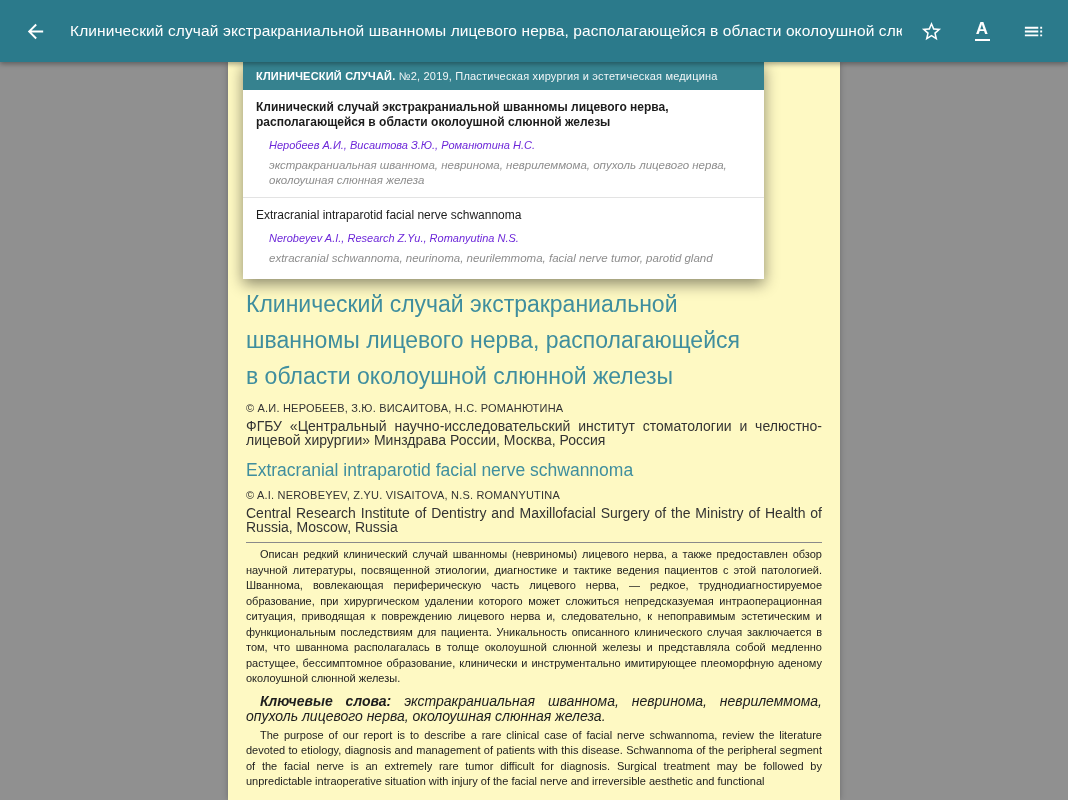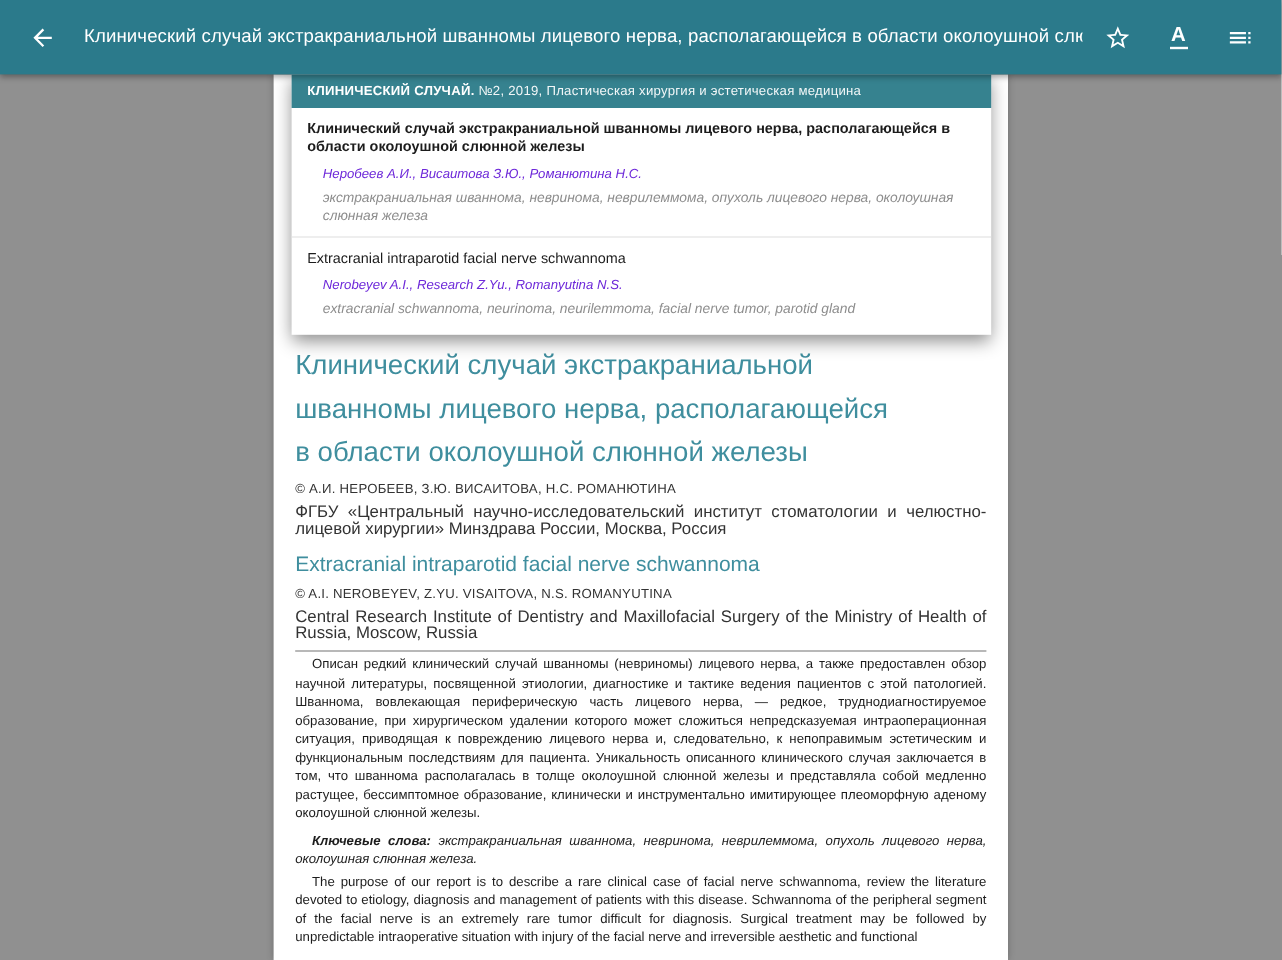--- a/index.html
+++ b/index.html
@@ -29,47 +29,47 @@
     white-space:nowrap; overflow:hidden;
   }
   .appbar-actions { display:flex; align-items:center; gap:25px; margin-left:16px; }
   .font-size-btn { display:flex; flex-direction:column; align-items:center; justify-content:center; }
   .font-A { font-size:17px; font-weight:700; line-height:16px; color:#fff; }
   .font-underline { width:15px; height:2px; background:#fff; margin-top:2px; }
 
   
   .page {
     position:absolute; left:228px; top:62px; width:612px; height:738px;
-    background:#ffffff; overflow:hidden;
+    background:#fef9c3; overflow:hidden;
     box-shadow:0 0 6px rgba(0,0,0,.25);
   }
   .doc { padding:0 18px; color:#222; }
   .doi { margin:199px 0 0 14px; font-size:11px; color:#454545; }
   .main-title {
     margin-top:13px; font-size:23px; line-height:36px; font-weight:400;
     color:#3f8e9e; white-space:pre-line;
   }
   .authors-line { margin-top:8px; font-size:11px; color:#333; letter-spacing:.2px; }
   .affil { margin-top:5px; font-size:14px; line-height:14px; color:#333; text-align:justify; }
   .title-en { margin-top:13px; font-size:17.5px; font-weight:400; color:#3f8e9e; }
   .rule { border:none; border-top:1px solid #8a8a8a; margin-top:8px; }
   .sec-label { margin:8px 0 0 14px; font-size:11.5px; color:#222; }
   .body-text {
     margin-top:4px; font-size:11px; line-height:15.5px; color:#1d1d1d;
     text-align:justify; text-indent:14px;
   }
   .keywords-p {
-    margin-top:7px; font-size:11px; line-height:15px; color:#1d1d1d;
+    margin-top:7px; font-size:14px; line-height:15px; color:#1d1d1d;
     font-style:italic; text-align:justify; text-indent:14px;
   }
   .kw-label { font-weight:700; }
 
   
   .card {
-    position:absolute; left:243px; top:62px; width:583px;
+    position:absolute; left:243px; top:62px; width:521px;
     background:#fff; z-index:10;
     box-shadow:0 5px 14px rgba(0,0,0,.45);
   }
   .card-header {
     background:#36828f; color:#fff; padding:8px 13px; font-size:11px; letter-spacing:.2px;
   }
   .card-header .section { font-weight:700; }
   .card-header .issue { color:rgba(255,255,255,.93); }
   .card-body { padding:10px 13px 13px; color:#1c1c1c; }
   .card-title { font-size:12px; font-weight:700; line-height:15px; }

